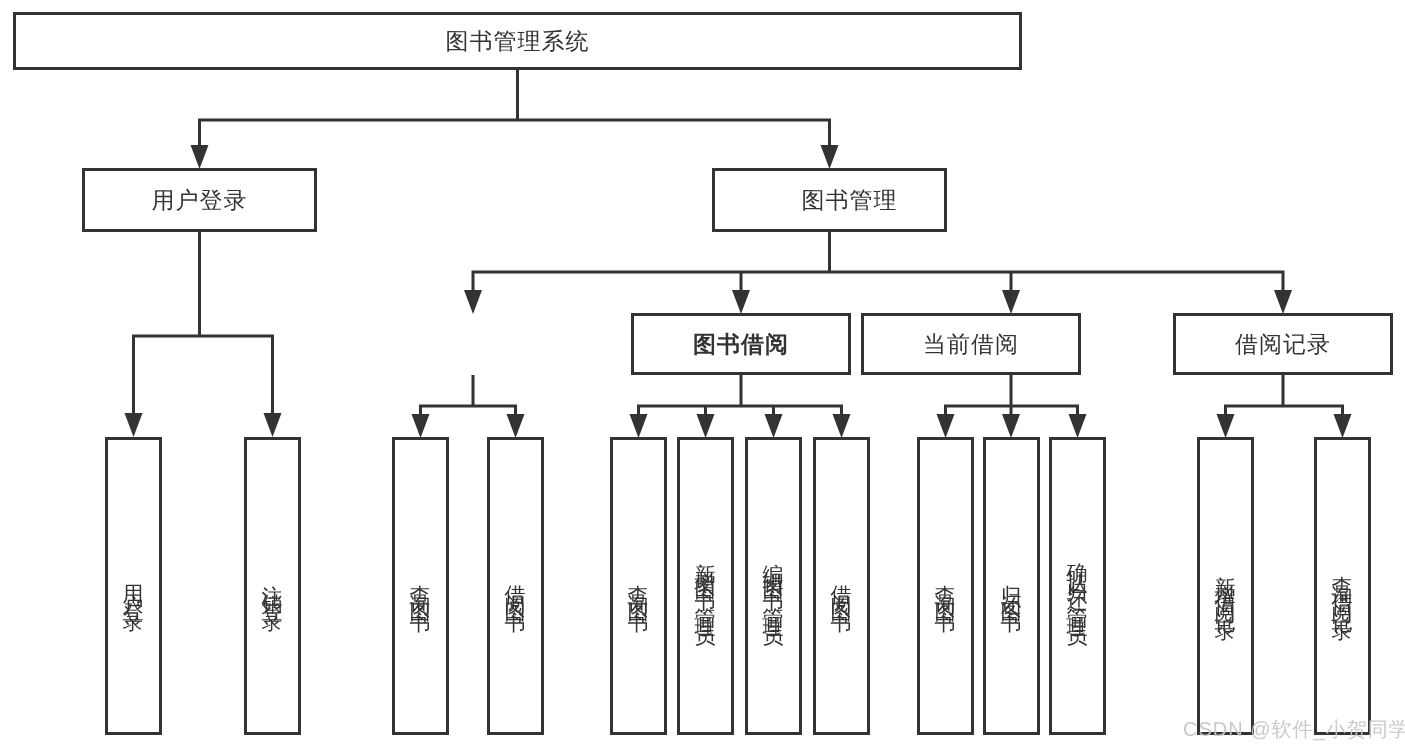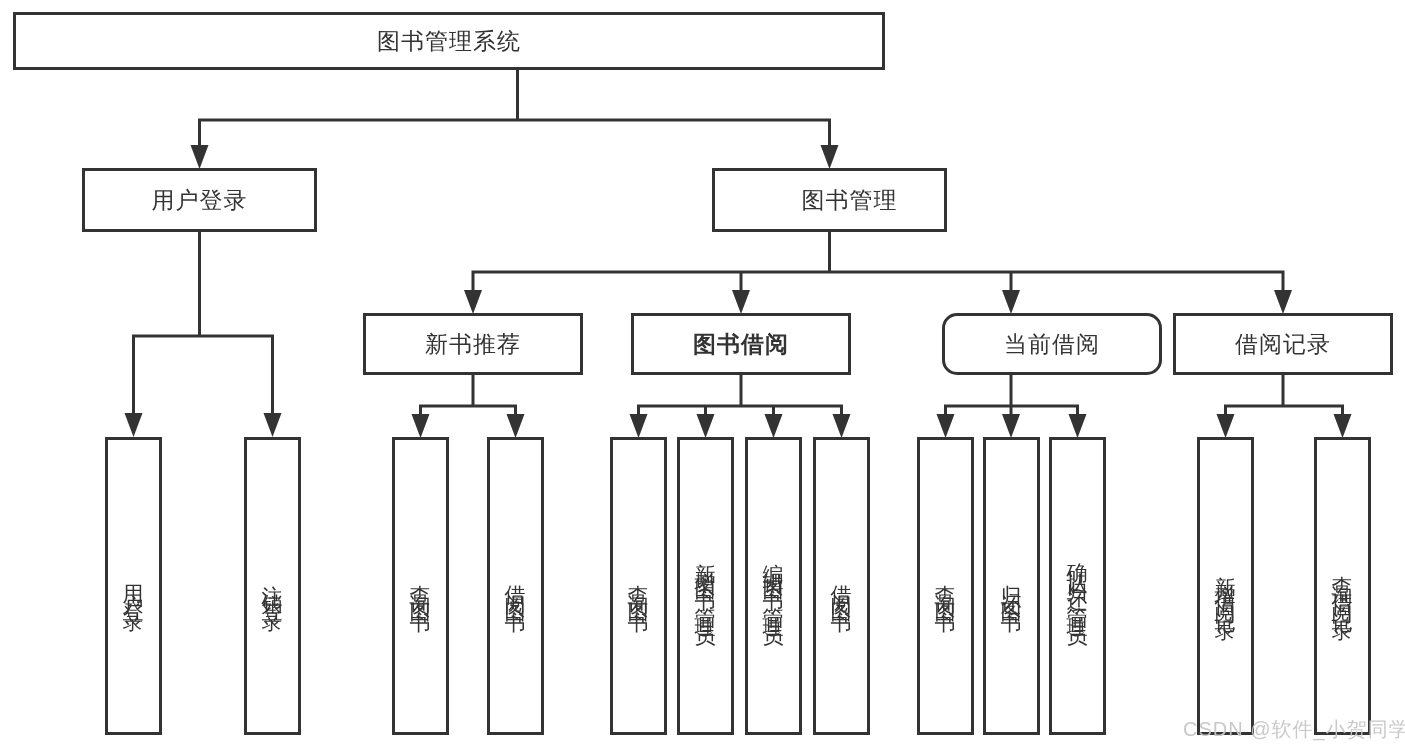--- a/index.html
+++ b/index.html
@@ -26,28 +26,28 @@
     display: flex;
     align-items: center;
     justify-content: center;
     text-align: center;
   }
   .hlabel {
     font-size: 23px;
     letter-spacing: 1px;
     white-space: nowrap;
   }
-  .root-box  { left: 13px;  top: 12px;  width: 872px; height: 58px; }
+  .root-box  { left: 13px;  top: 12px;  width: 1009px; height: 58px; }
   .branch-box{ top: 168px; width: 235px; height: 64px; }
   .branch-user { left: 82px; }
   .branch-book { left: 712px; padding-left: 40px; }
   .cat-box   { top: 313px; width: 220px; height: 62px; }
   .cat-0 { left: 363px; }
   .cat-1 { left: 631px; font-weight: bold; }
-  .cat-2 { left: 942px; border-radius: 15px; }
+  .cat-2 { left: 861px; }
   .cat-3 { left: 1173px; }
   .leaf {
     top: 437px;
     width: 57px;
     height: 298px;
   }
   .vtext {
     writing-mode: vertical-rl;
     text-orientation: mixed;
     font-size: 21px;
@@ -122,23 +122,20 @@
     <span class="hlabel">图书管理系统</span>
   </div>
 
   <div class="node branch-box branch-user">
     <span class="hlabel">用户登录</span>
   </div>
   <div class="node branch-box branch-book">
     <span class="hlabel">图书管理</span>
   </div>
 
-  <div class="node cat-box cat-0">
-    <span class="hlabel">新书推荐</span>
-  </div>
   <div class="node cat-box cat-1">
     <span class="hlabel">图书借阅</span>
   </div>
   <div class="node cat-box cat-2">
     <span class="hlabel">当前借阅</span>
   </div>
   <div class="node cat-box cat-3">
     <span class="hlabel">借阅记录</span>
   </div>
 

